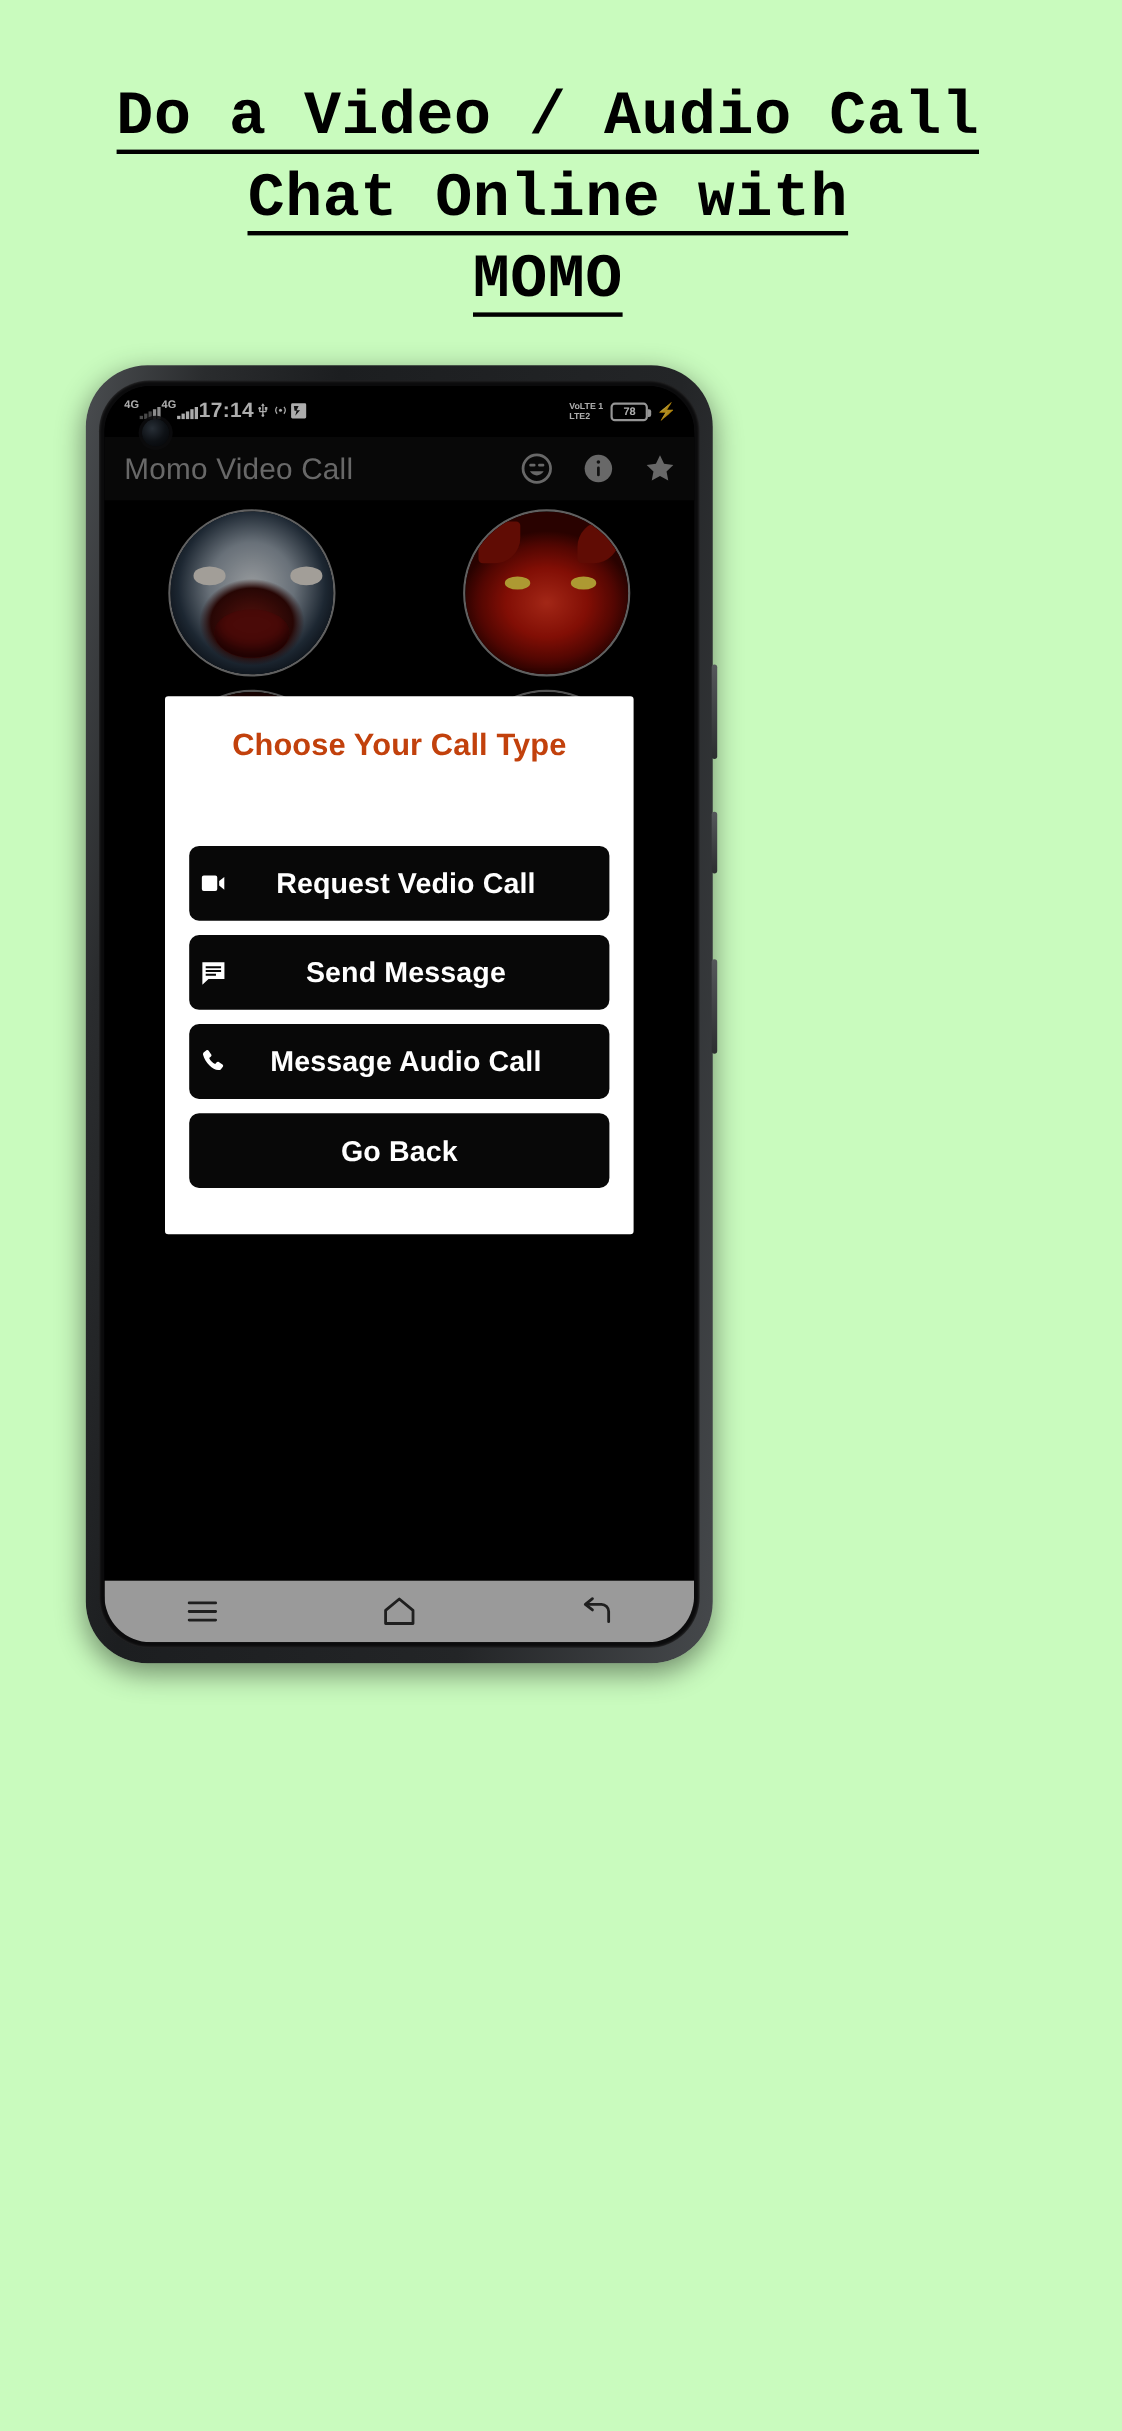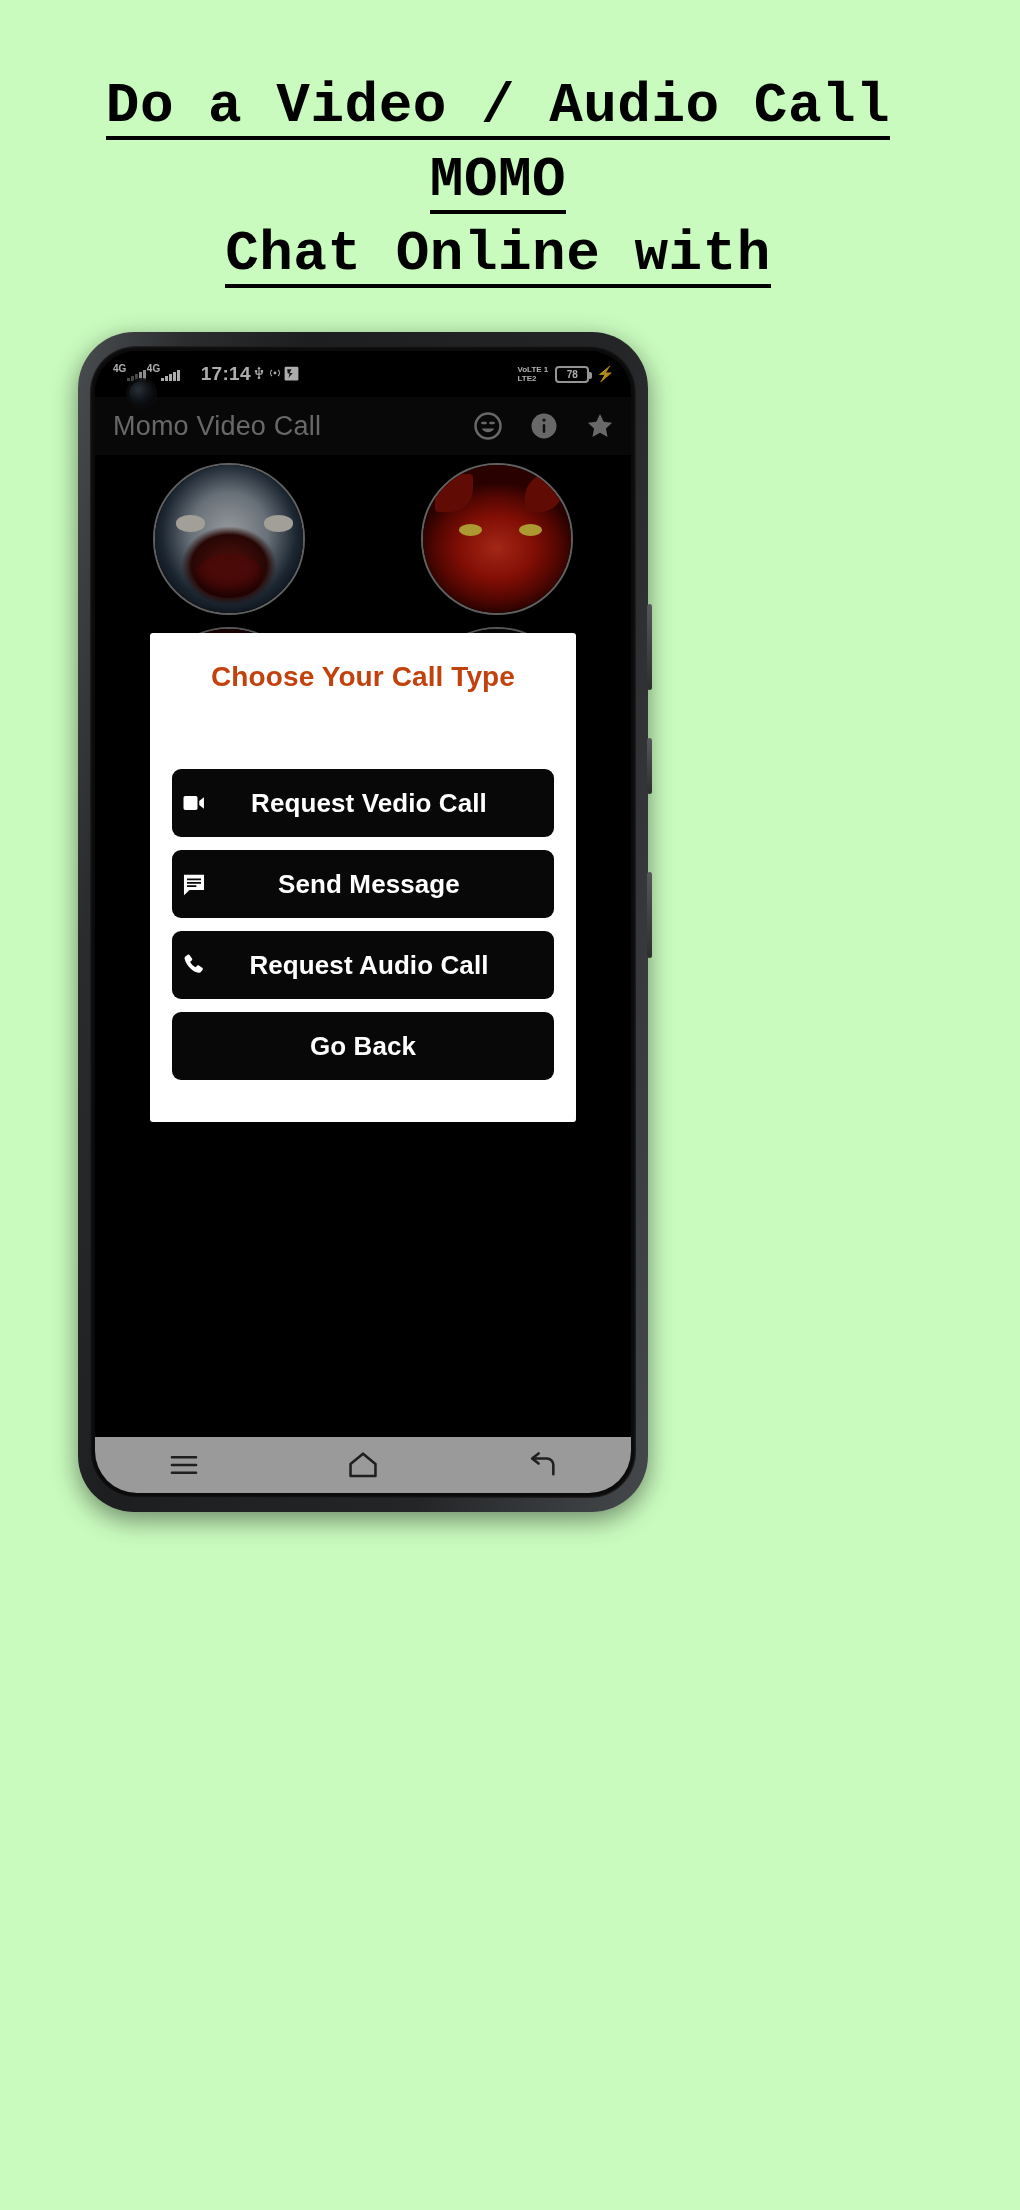--- a/index.html
+++ b/index.html
@@ -100,21 +100,21 @@
     font-size: 10px; font-weight: bold; line-height: 1;
     position: relative; top: -5px;
   }
   .bars { display: flex; align-items: flex-end; gap: 1.5px; height: 13px; }
   .bars i { display: block; width: 2.5px; background: #fff; }
   .bars i:nth-child(1){ height:3px } .bars i:nth-child(2){ height:5px }
   .bars i:nth-child(3){ height:7px } .bars i:nth-child(4){ height:9px }
   .bars i:nth-child(5){ height:11px }
   .bars.weak i { background: #cfcfcf; }
   .bars.weak i:nth-child(1),.bars.weak i:nth-child(2),.bars.weak i:nth-child(3) { background:#6a6a6a }
-  .clock { font-size: 19px; font-weight: 600; margin-left: 20px; letter-spacing: .3px; }
+  .clock { font-size: 19px; font-weight: 600; margin-left: 0; letter-spacing: .3px; }
   .sb-ic { font-size: 14px; line-height: 1; display: inline-block; }
   .volte {
     font-size: 8px; font-weight: bold; line-height: 9px; text-align: left;
   }
   .battery {
     width: 34px; height: 17px; border: 2px solid #dcdcdc; border-radius: 4px;
     display: flex; align-items: center; justify-content: center;
     font-size: 10px; font-weight: bold; position: relative;
   }
   .battery::after {
@@ -318,22 +318,22 @@
     z-index: 30;
   }
   .nav-ic { width: 34px; height: 34px; }
   .nav-ic svg { width:100%; height:100%; display:block; }
 </style>
 </head>
 <body>
 
 <div class="headline">
   <span class="hl-line"><span class="hl-inner">Do a Video / Audio Call</span></span>
+  <span class="hl-line"><span class="hl-inner">Chat Online with</span></span>
   <span class="hl-line"><span class="hl-inner">MOMO</span></span>
-  <span class="hl-line"><span class="hl-inner">Chat Online with</span></span>
 </div>
 
 <div class="phone">
   <div class="side-btn vol"></div>
   <div class="side-btn pwr"></div>
   <div class="side-btn vol2"></div>
 
   <div class="phone-inner-bezel">
     <div class="screen">
 
@@ -464,21 +464,21 @@
           </span>
           <span class="blabel">Send Message</span>
         </button>
 
         <button class="dlg-btn">
           <span class="bi">
             <svg viewBox="0 0 24 24">
                 <path d="M6.6 3.3c.5-.4 1.3-.3 1.7.3l2 2.9c.35.5.27 1.18-.2 1.58l-1.4 1.2c.9 2.1 2.6 3.8 4.7 4.7l1.2-1.4c.4-.47 1.08-.55 1.58-.2l2.9 2c.6.4.7 1.2.3 1.7l-1.5 1.9c-.5.6-1.3.85-2.05.6C11.4 18.5 5.5 12.6 4 6.85c-.25-.75 0-1.55.6-2.05l2-1.5z"></path>
               </svg>
           </span>
-          <span class="blabel">Request Audio Call</span>
+          <span class="blabel">Message Audio Call</span>
         </button>
 
         <button class="dlg-btn noicon">
           <span class="blabel">Go Back</span>
         </button>
       </div>
 
       <div class="navbar">
         <span class="nav-ic">
           <svg viewBox="0 0 24 24">

